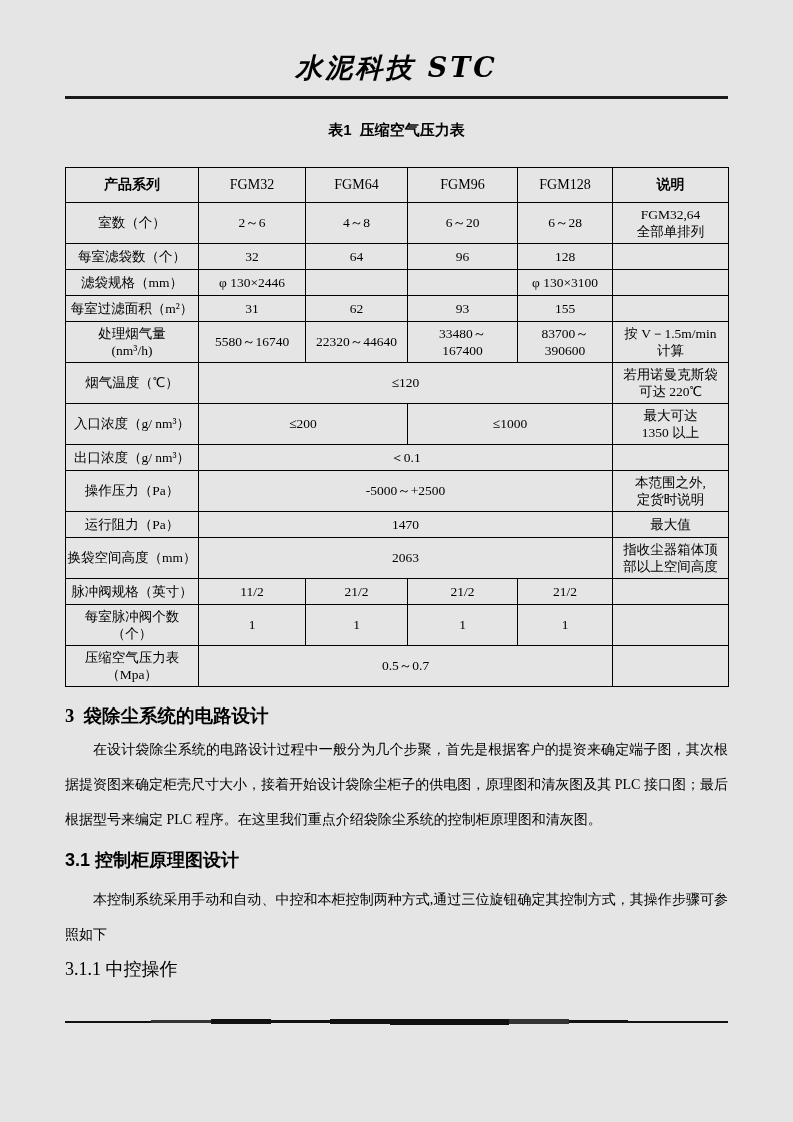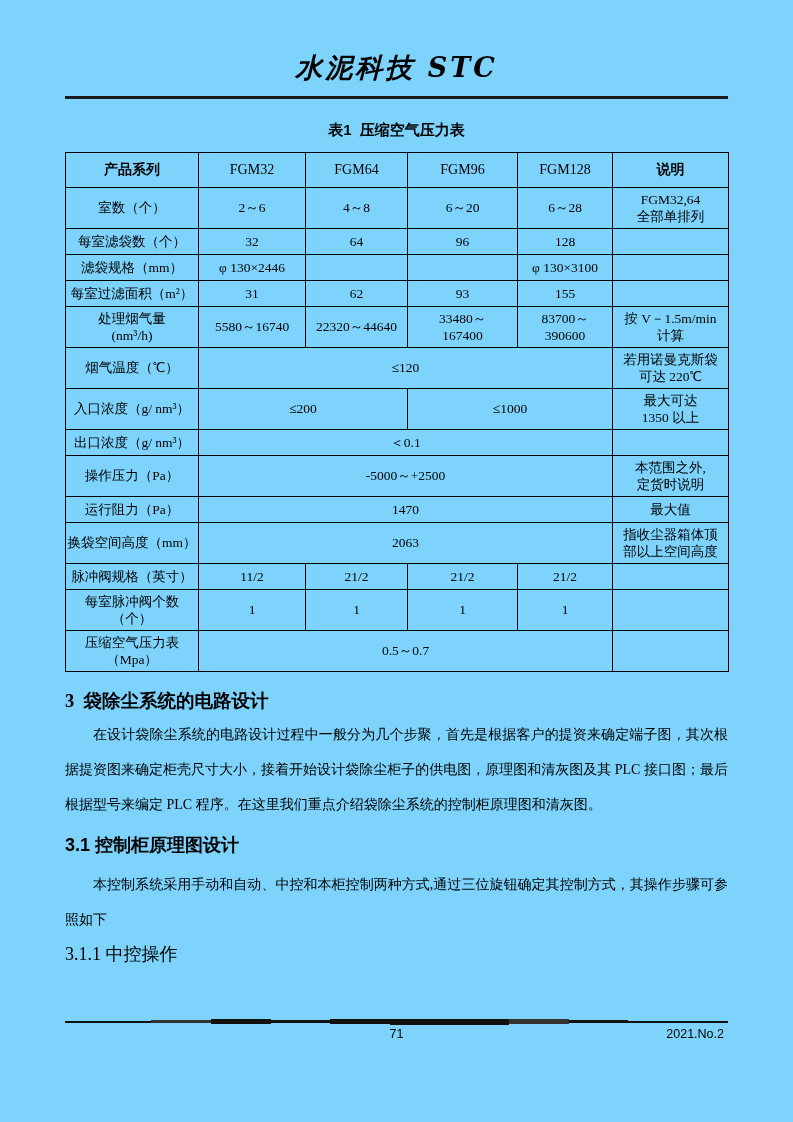--- a/index.html
+++ b/index.html
@@ -2,21 +2,21 @@
 <html><head>
 <meta charset="utf-8">
 <style>
   * { margin: 0; padding: 0; box-sizing: border-box; }
   html, body { background: #ffffff; }
   body { font-family: "Liberation Serif", serif; color: #000; }
   .page {
     position: relative;
     width: 793px; height: 1122px;
     margin: 0 auto;
-    background: #7dd3fc;
+    background: #e5e5e5;
     overflow: hidden;
   }
   .content { position: absolute; left: 65px; top: 0; width: 663px; }
 
   
   .journal-title {
     margin-top: 50px;
     text-align: center;
     font-family: "DejaVu Serif", serif;
     font-style: italic;
@@ -32,21 +32,21 @@
     margin-top: 22px;
     text-align: center;
     font-family: "Liberation Sans", sans-serif;
     font-weight: 600;
     font-size: 15px;
     white-space: pre-wrap;
   }
 
   
   table.spec {
-    margin-top: 12px;
+    margin-top: 27px;
     width: 663px;
     border-collapse: collapse;
     table-layout: fixed;
     font-size: 13.5px;
   }
   table.spec th, table.spec td {
     border: 1.5px solid #000;
     text-align: center;
     vertical-align: middle;
     padding: 3px 2px;
@@ -266,18 +266,14 @@
       <span class="fr-1"></span>
         <span class="fr-2"></span>
         <span class="fr-3"></span>
       <span class="fr-4"></span>
         <span class="fr-5"></span>
         <span class="fr-6"></span>
       <span class="fr-7"></span>
         <span class="fr-8"></span>
         <span class="fr-9"></span>
     </div>
-    <div class="footer-meta">
-      <span class="page-number">71</span>
-      <span class="issue-number">2021.No.2</span>
-    </div>
   </div>
 </div>
 
 </body></html>

